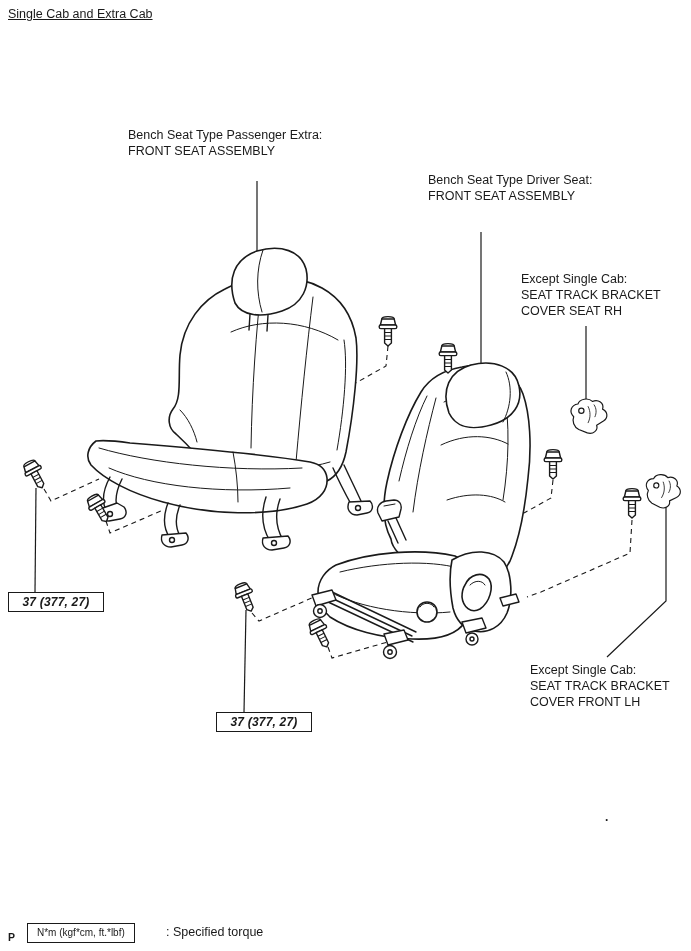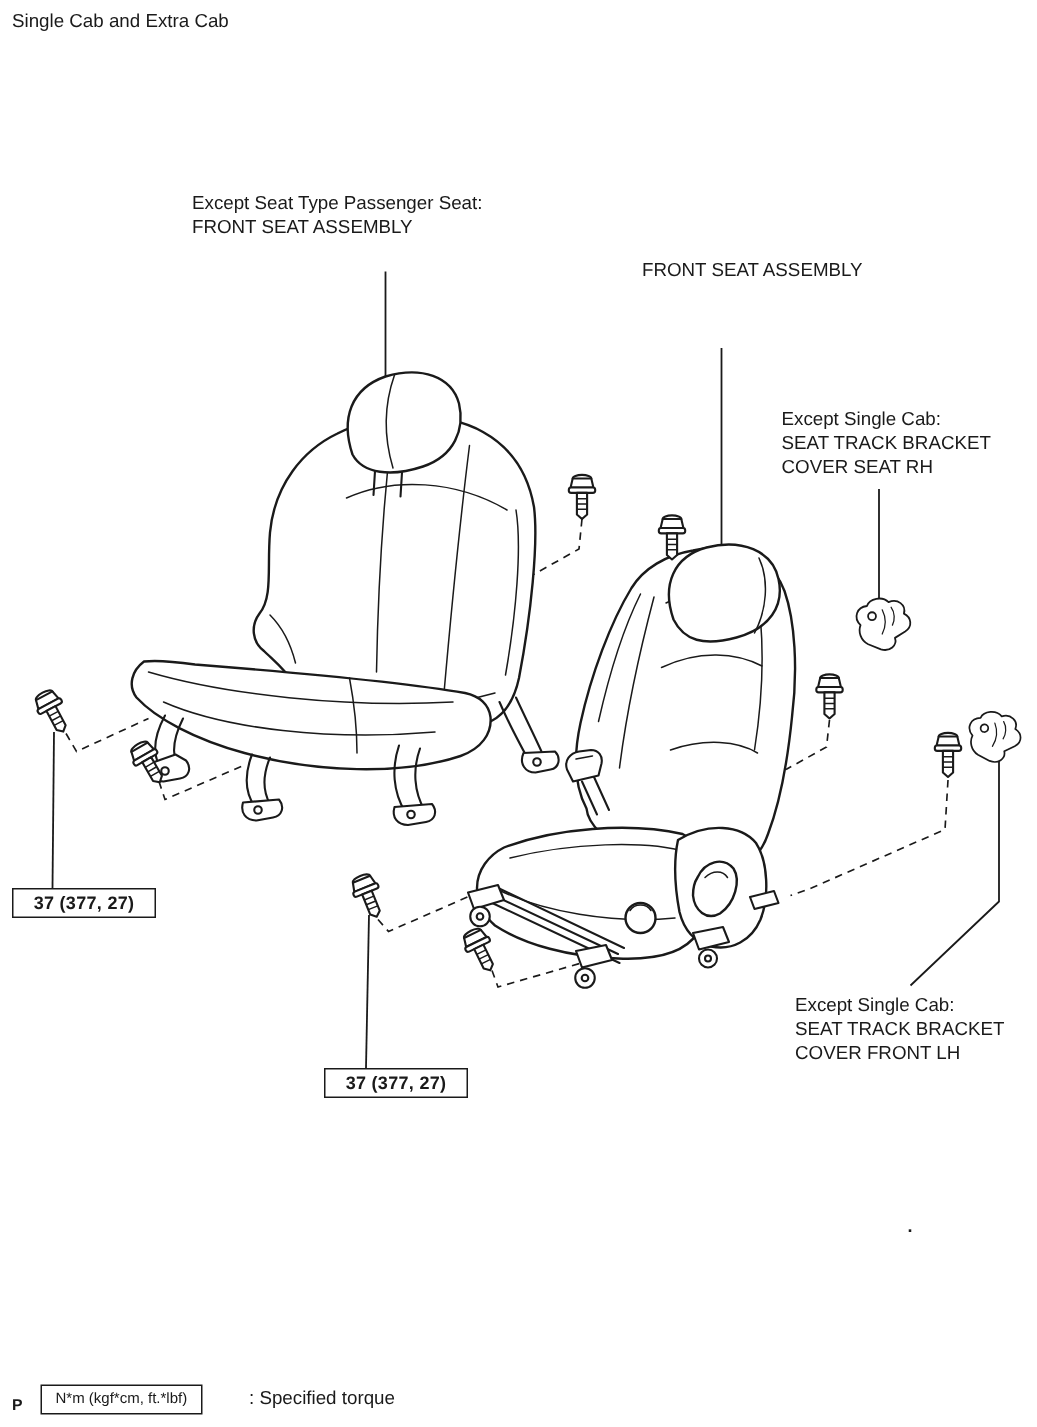--- a/index.html
+++ b/index.html
@@ -12,36 +12,37 @@
     background:var(--bg-color);
     font-family:"Liberation Sans", sans-serif;
     color:var(--line-color);
     position:relative;
     overflow:hidden;
   }
   .page{position:absolute;inset:0;}
   .art{position:absolute;left:0;top:0;}
   .title{
     position:absolute;left:8px;top:6px;
-    font-size:12.5px;line-height:16px;
+    font-size:12.5px;line-height:16px;text-decoration:underline;
   }
   .callout{
     position:absolute;
     font-size:12.5px;line-height:16px;
     white-space:nowrap;
   }
   .callout span{display:block;}
   .torque-box{
     position:absolute;
     border:1.6px solid var(--line-color);
     background:var(--bg-color);
     font-size:12px;font-weight:bold;
     width:94px;height:18px;line-height:18px;
     text-align:center;
     letter-spacing:0.2px;
+    font-style:italic;
   }
   .pmark{
     position:absolute;left:8px;top:931px;
     font-size:10.5px;font-weight:bold;
   }
   .unit-box{
     position:absolute;left:27px;top:923px;
     border:1.4px solid var(--line-color);
     font-size:10px;
     height:18px;line-height:18px;
@@ -196,25 +197,26 @@
     <use href="#bolt-sym" transform="translate(247,601) rotate(-22)"></use>
     <use href="#bolt-sym" transform="translate(322,637) rotate(-26)"></use>
 
     <use href="#bracket-sym" transform="translate(572,404) scale(0.85)"></use>
     <use href="#bracket-sym" transform="translate(648,478) scale(0.82) rotate(6)"></use>
   </svg>
 
   <div class="title">Single Cab and Extra Cab</div>
 
   <div class="callout" style="left:128px;top:127px;">
-    <span>Except Seat Type Passenger Seat:</span>
+    <span>Bench Seat Type Passenger Extra:</span>
     <span>FRONT SEAT ASSEMBLY</span>
   </div>
 
   <div class="callout" style="left:428px;top:172px;">
+    <span>Bench Seat Type Driver Seat:</span>
     <span>FRONT SEAT ASSEMBLY</span>
   </div>
 
   <div class="callout" style="left:521px;top:271px;">
     <span>Except Single Cab:</span>
     <span>SEAT TRACK BRACKET</span>
     <span>COVER SEAT RH</span>
   </div>
 
   <div class="callout" style="left:530px;top:662px;">

